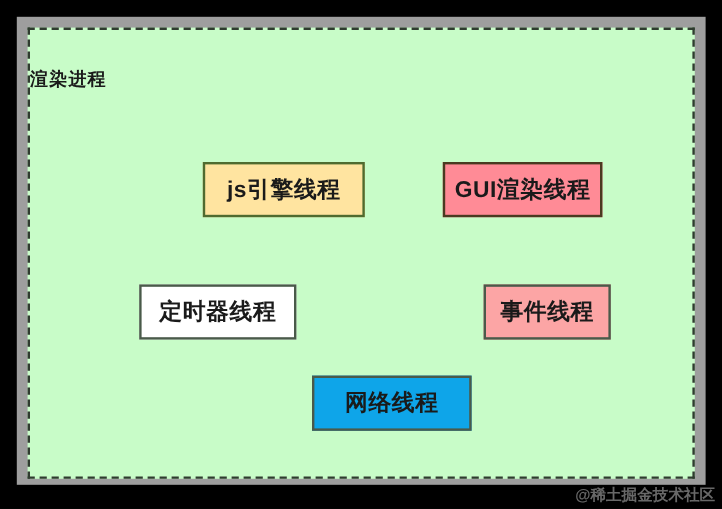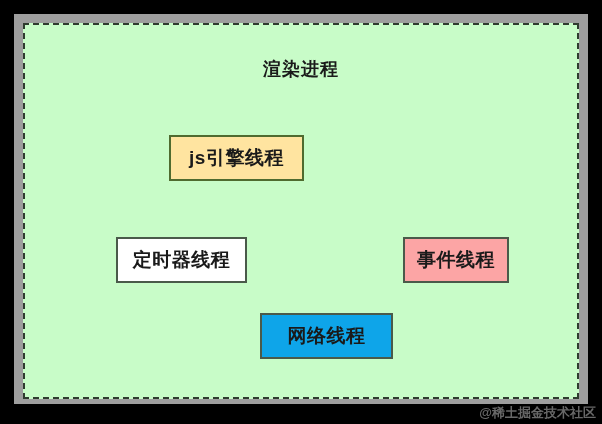--- a/index.html
+++ b/index.html
@@ -37,22 +37,21 @@
     height: 376px;
     background: #c8fcc8;
     border: 2px dashed #2f3b2f;
     box-sizing: border-box;
   }
   .process-title {
     position: absolute;
     left: 0;
     right: 0;
     top: 32px;
-    text-align: center;
-    font-size: 18px;
+    font-size: 15px;
     font-weight: bold;
     color: #1a1a1a;
     letter-spacing: 1px;
   }
   .thread-box {
     position: absolute;
     box-sizing: border-box;
     display: flex;
     align-items: center;
     justify-content: center;
@@ -121,20 +120,23 @@
   <div class="shadow-plate"></div>
 
   <div class="process-box">
 
     <div class="process-title">渲染进程</div>
 
     <div class="thread-box js">
       <span>js引擎线程</span>
     </div>
 
+    <div class="thread-box gui">
+      <span>GUI渲染线程</span>
+    </div>
 
     <div class="thread-box timer">
       <span>定时器线程</span>
     </div>
 
     <div class="thread-box event">
       <span>事件线程</span>
     </div>
 
     <div class="thread-box network">

